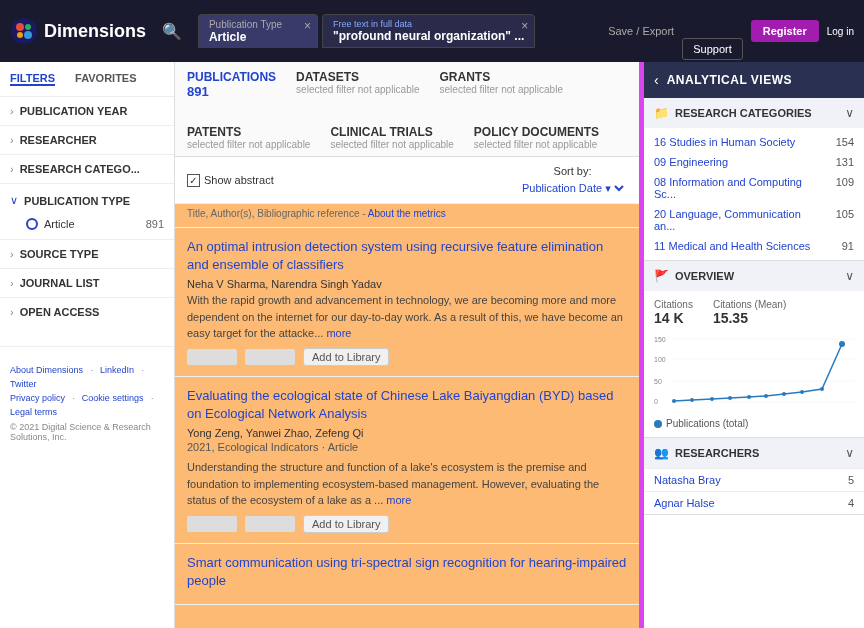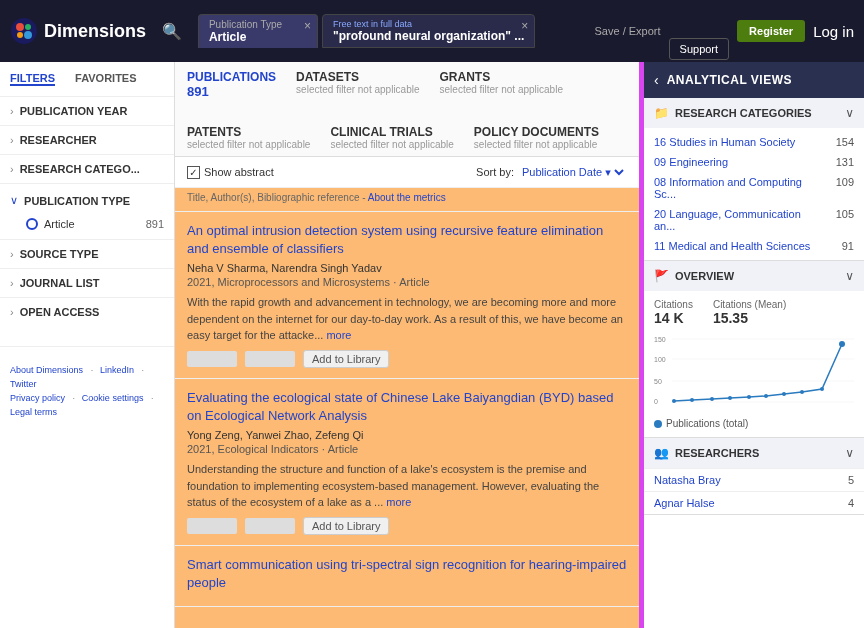--- a/index.html
+++ b/index.html
@@ -96,35 +96,35 @@
       background: none;
       border: 1px solid #555;
       color: white;
       padding: 4px 10px;
       border-radius: 3px;
       cursor: pointer;
       font-size: 11px;
       margin-top: 36px;
     }
     .register-btn {
-      background: #4d7c0f;
+      background: #a21caf;
       border: none;
       color: white;
       padding: 5px 12px;
       border-radius: 3px;
       cursor: pointer;
       font-size: 11px;
       font-weight: bold;
     }
     .login-btn {
       background: none;
       border: none;
       color: white;
       cursor: pointer;
-      font-size: 15px;
+      font-size: 10px;
       text-align: right;
     }
 
     
     .main-layout {
       display: flex;
       height: calc(628px - 46px);
     }
 
     
@@ -288,20 +288,21 @@
       font-size: 10px;
       color: #333;
       background: white;
     }
     .sort-by {
       margin-left: auto;
       font-size: 11px;
       display: flex;
       align-items: center;
       gap: 4px;
+      flex-direction: column;
     }
     .sort-select {
       font-size: 11px;
       border: none;
       color: #2244cc;
       cursor: pointer;
       background: none;
     }
 
     
@@ -586,20 +587,21 @@
       <span style="font-size:9px;color:#888"> · </span>
       <span style="font-size:9px;color:#2244cc;cursor:pointer;">LinkedIn</span>
       <span style="font-size:9px;color:#888"> · </span>
       <span style="font-size:9px;color:#2244cc;cursor:pointer;">Twitter</span>
       <br>
       <span style="font-size:9px;color:#2244cc;cursor:pointer;">Privacy policy</span>
       <span style="font-size:9px;color:#888"> · </span>
       <span style="font-size:9px;color:#2244cc;cursor:pointer;">Cookie settings</span>
       <span style="font-size:9px;color:#888"> · </span>
       <span style="font-size:9px;color:#2244cc;cursor:pointer;">Legal terms</span>
+      <div class="footer-copyright">© 2021 Digital Science &amp; Research Solutions, Inc.</div>
     </div>
   </div>
 
   <div class="center-content">
 
     <div class="content-tabs">
       <div class="content-tab-group">
         <span class="content-tab-label active">PUBLICATIONS</span>
         <span class="content-tab-count active">891</span>
       </div>
@@ -641,21 +643,20 @@
     <div class="metrics-bar">
       <span>Title, Author(s), Bibliographic reference - </span>
       <a>About the metrics</a>
     </div>
 
     <div class="article-item">
       <div class="article-title">
         An optimal intrusion detection system using recursive feature elimination and ensemble of classifiers
       </div>
       <div class="article-authors">Neha V Sharma, Narendra Singh Yadav</div>
-      <div class="article-meta">2021, Microprocessors and Microsystems · Article</div>
       <div class="article-abstract">
         With the rapid growth and advancement in technology, we are becoming more and more dependent on the internet for our day-to-day work. As a result of this, we have become an easy target for the attacke... <a>more</a>
       </div>
       <div class="article-actions">
         <div class="btn-placeholder"></div>
         <div class="btn-placeholder"></div>
         <button class="add-to-library-btn">Add to Library</button>
       </div>
     </div>
 

